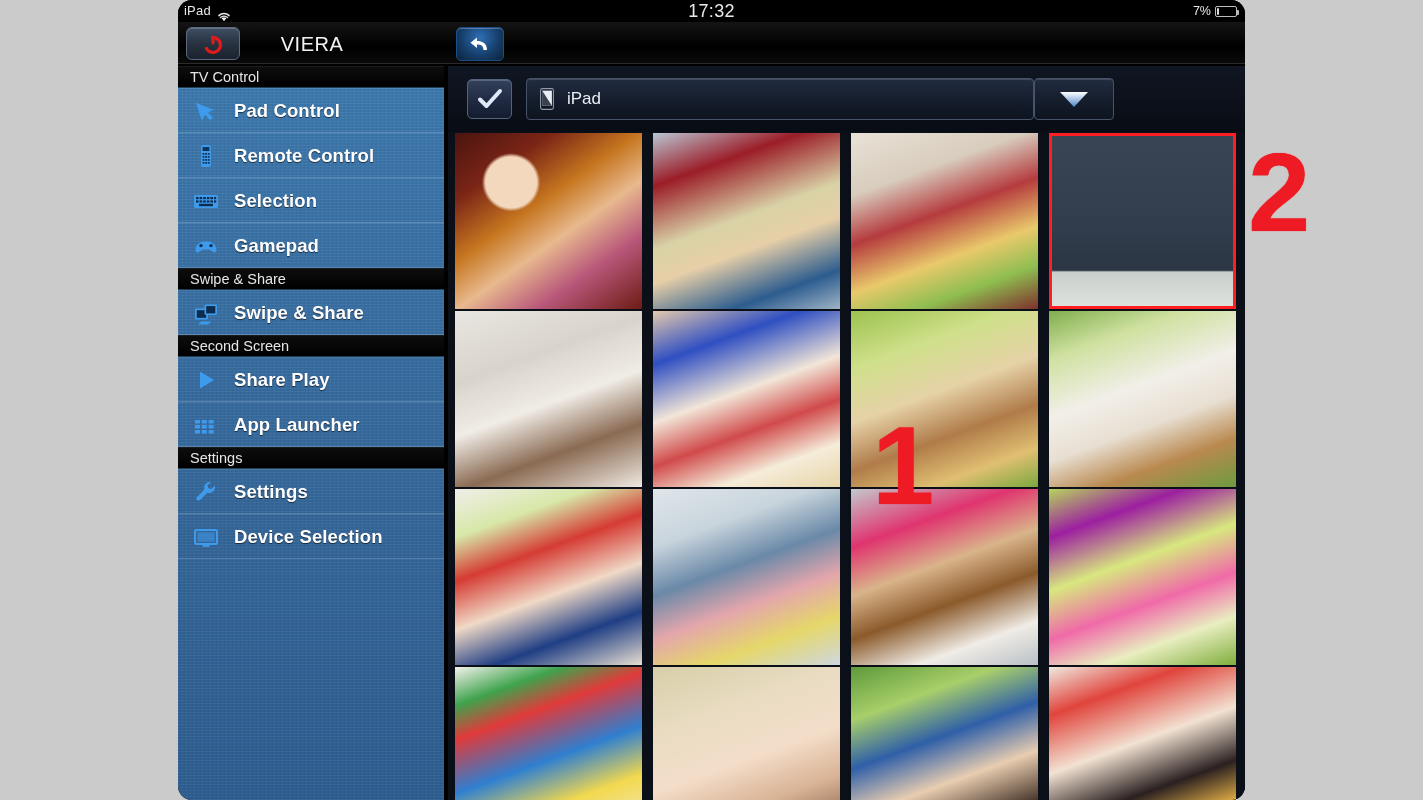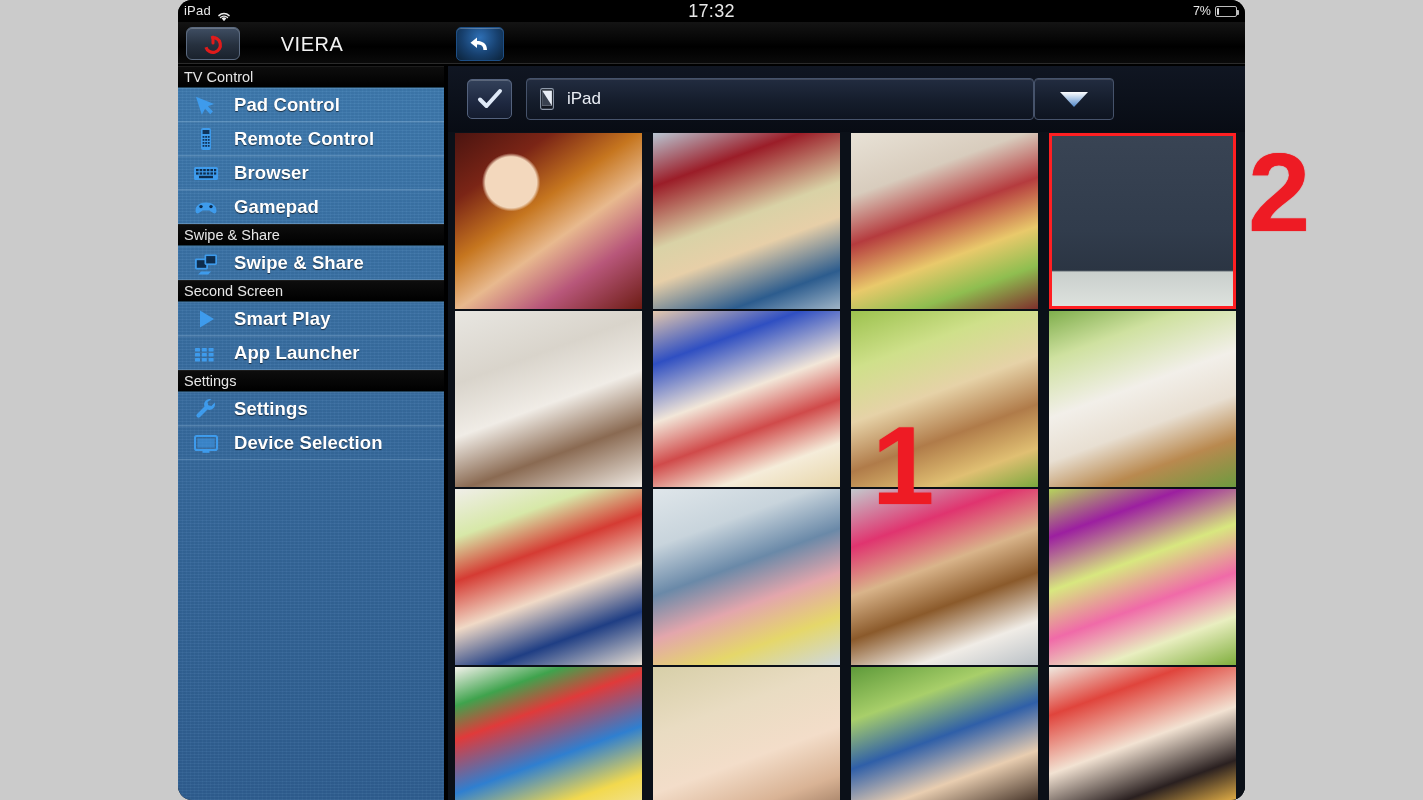--- a/index.html
+++ b/index.html
@@ -69,27 +69,27 @@
   #sidebar{
     position:absolute; left:0; top:66px; width:268px; height:734px;
     background:
       repeating-linear-gradient(0deg, rgba(255,255,255,.035) 0 1px, rgba(0,0,0,.03) 1px 3px),
       repeating-linear-gradient(90deg, rgba(255,255,255,.02) 0 1px, rgba(0,0,0,.025) 1px 4px),
       linear-gradient(#3e7bb0,#35689c 60%,#2f5f92);
     border-right:2px solid #000;
     overflow:hidden;
   }
   .sb-section{
-    height:22px; line-height:21px; padding-left:6px;
+    height:22px; line-height:21px; padding-left:12px;
     background:linear-gradient(#0d0d0d,#000);
     color:#e6e6e6; font-size:14.5px;
     border-top:1px solid #1c1c1c; border-bottom:1px solid #204056;
   }
   .sb-item{
-    height:34px; display:flex; align-items:center;
+    height:45px; display:flex; align-items:center;
     border-bottom:1px solid rgba(160,195,225,.30);
     border-top:1px solid rgba(255,255,255,.07);
     cursor:pointer;
   }
   .sb-icon{
     width:56px; min-width:56px; display:flex; align-items:center; justify-content:center;
     color:#3e9bec;
   }
   .sb-label{
     color:#fff; font-size:18.5px; font-weight:bold;
@@ -242,21 +242,21 @@
               <rect x="4" y="13.4" width="2.6" height="2.2"></rect>
               <rect x="7.6" y="13.4" width="2.6" height="2.2"></rect>
               <rect x="11.2" y="13.4" width="2.6" height="2.2"></rect>
               <rect x="14.8" y="13.4" width="2.6" height="2.2"></rect>
               <rect x="18.4" y="13.4" width="2.6" height="2.2"></rect>
               <rect x="22" y="13.4" width="2.2" height="2.2"></rect>
               <rect x="7" y="16.8" width="14" height="2.4"></rect>
             </g>
           </svg>
         </span>
-        <span class="sb-label">Browser</span>
+        <span class="sb-label">Selection</span>
       </div>
       <div class="sb-item">
         <span class="sb-icon">
           <svg width="28" height="28" viewBox="0 0 28 28">
             <path d="M3.5 17.8 C3.5 12.5 7.6 9.4 14 9.4 C20.4 9.4 24.5 12.5 24.5 17.8 C24.5 20 22.8 21 21.2 20 L17.4 17.6 L10.6 17.6 L6.8 20 C5.2 21 3.5 20 3.5 17.8 Z" fill="#3e9bec"></path>
             <circle cx="9" cy="13.6" r="1.7" fill="#0d2c4d"></circle>
             <circle cx="19" cy="13.6" r="1.7" fill="#0d2c4d"></circle>
           </svg>
         </span>
         <span class="sb-label">Gamepad</span>
@@ -274,21 +274,21 @@
         </span>
         <span class="sb-label">Swipe &amp; Share</span>
       </div>
       <div class="sb-section">Second Screen</div>
       <div class="sb-item">
         <span class="sb-icon">
           <svg width="28" height="28" viewBox="0 0 28 28">
             <path d="M8 5.5 L22 14 L8 22.5 Z" fill="#3e9bec"></path>
           </svg>
         </span>
-        <span class="sb-label">Smart Play</span>
+        <span class="sb-label">Share Play</span>
       </div>
       <div class="sb-item">
         <span class="sb-icon">
           <svg width="28" height="28" viewBox="0 0 28 28">
             <g fill="#3e9bec">
               <rect x="3" y="9" width="5" height="3.6" rx="0.6"></rect>
               <rect x="9.8" y="9" width="5" height="3.6" rx="0.6"></rect>
               <rect x="16.6" y="9" width="5" height="3.6" rx="0.6"></rect>
               <rect x="3" y="14" width="5" height="3.6" rx="0.6"></rect>
               <rect x="9.8" y="14" width="5" height="3.6" rx="0.6"></rect>

